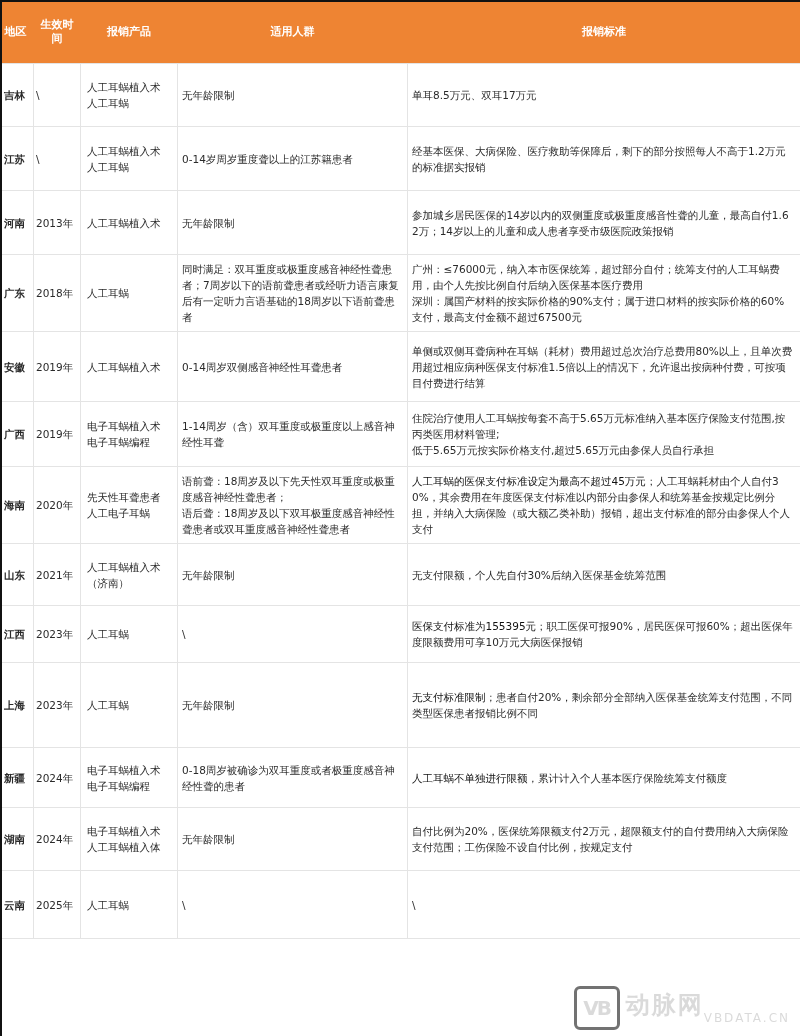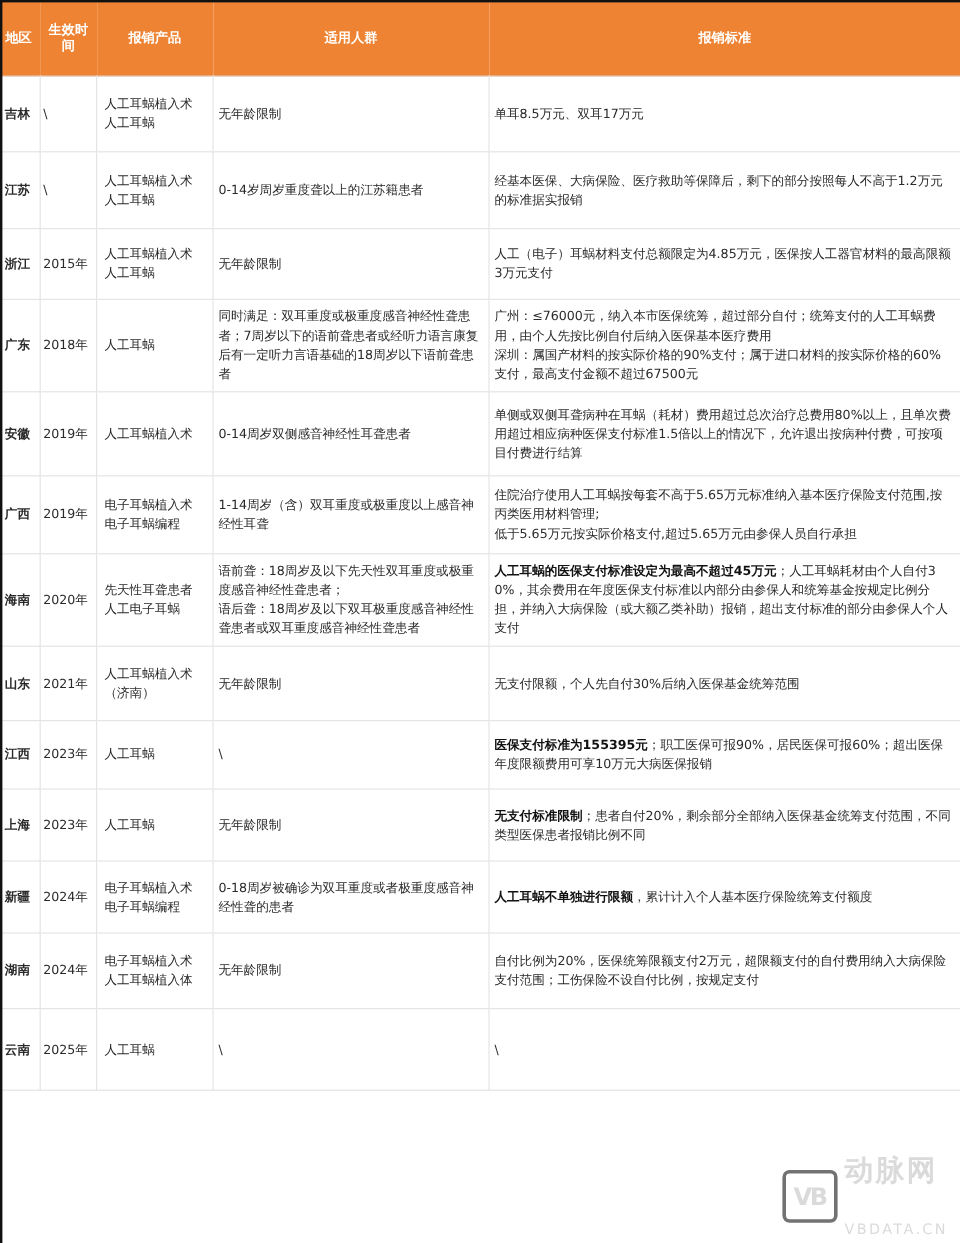--- a/index.html
+++ b/index.html
@@ -12,27 +12,27 @@
   th { background: #ee8433; color: #ffffff; font-weight: bold; font-size: 11px; height: 63px;
        padding: 0 3px; text-align: center; line-height: 14px; border: none; }
   th.left { text-align: left; padding-left: 4px; }
   td { border: 1px solid #e4e4e4; font-size: 10.5px; line-height: 16px; padding: 0 4px; vertical-align: middle;
        color: #2a2a2a; word-break: break-all; }
   td.region { padding-left: 3px; padding-right: 0; font-size: 10.5px; font-weight: bold; }
   td.year { padding-left: 2px; padding-right: 0; white-space: nowrap; font-size: 10.5px; }
   td.product { padding-left: 6px; }
   td.std { padding-left: 4px; padding-right: 6px; }
   .line { display: block; }
-  b.strong { font-weight: bold; color: #111; }
+  b.strong { font-weight: normal; color: #111; }
   .watermark { position: absolute; right: 10px; bottom: 6px; display: flex; align-items: center; gap: 6px;
                opacity: 0.55; z-index: 4; }
   .wm-logo { width: 40px; height: 38px; border: 3px solid #000000; border-radius: 6px; display: flex;
              align-items: center; justify-content: center; font-weight: bold; font-size: 20px; color: #bdbdbd;
              font-family: "DejaVu Sans", sans-serif; letter-spacing: -2px; }
-  .wm-text { display: flex; flex-direction: column; line-height: 1; gap: 12px; }
+  .wm-text { display: flex; flex-direction: row; line-height: 1; }
   .wm-cn { font-size: 24px; color: #bdbdbd; letter-spacing: 2px; font-weight: bold; }
   .wm-en { font-size: 12px; color: #bdbdbd; letter-spacing: 2px; margin-top: 19px; font-family: "DejaVu Sans", sans-serif; }
 </style>
 </head>
 <body>
 
 <div class="left-edge"></div>
 <div class="top-edge"></div>
 
 <table>
@@ -74,32 +74,31 @@
           <span class="line">人工耳蜗植入术</span>
           <span class="line">人工耳蜗</span>
         </td>
         <td>
           <span class="line">0-14岁周岁重度聋以上的江苏籍患者</span>
         </td>
         <td class="std">
           <span class="line"><span>经基本医保、大病保险、医疗救助等保障后，剩下的部分按照每人不高于1.2万元的标准据实报销</span></span>
         </td>
       </tr>
-      <tr style="height: 59px;">
-        <td class="region">浙江</td>
-        <td class="year">2015年</td>
-        <td class="product">
-          <span class="line">人工耳蜗植入术</span>
-          <span class="line">人工耳蜗</span>
-        </td>
-        <td>
-          <span class="line">无年龄限制</span>
-        </td>
-        <td class="std">
-          <span class="line"><span>人工（电子）耳蜗材料支付总额限定为4.85万元，医保按人工器官材料的最高限额3万元支付</span></span>
+      <tr style="height: 64px;">
+        <td class="region">河南</td>
+        <td class="year">2013年</td>
+        <td class="product">
+          <span class="line">人工耳蜗植入术</span>
+        </td>
+        <td>
+          <span class="line">无年龄限制</span>
+        </td>
+        <td class="std">
+          <span class="line"><span>参加城乡居民医保的14岁以内的双侧重度或极重度感音性聋的儿童，最高自付1.62万；14岁以上的儿童和成人患者享受市级医院政策报销</span></span>
         </td>
       </tr>
       <tr style="height: 77px;">
         <td class="region">广东</td>
         <td class="year">2018年</td>
         <td class="product">
           <span class="line">人工耳蜗</span>
         </td>
         <td>
           <span class="line">同时满足：双耳重度或极重度感音神经性聋患者；7周岁以下的语前聋患者或经听力语言康复后有一定听力言语基础的18周岁以下语前聋患者</span>
@@ -172,21 +171,21 @@
         <td class="product">
           <span class="line">人工耳蜗</span>
         </td>
         <td>
           <span class="line">\</span>
         </td>
         <td class="std">
           <span class="line"><b class="strong">医保支付标准为155395元</b><span>；职工医保可报90%，居民医保可报60%；超出医保年度限额费用可享10万元大病医保报销</span></span>
         </td>
       </tr>
-      <tr style="height: 60px;">
+      <tr style="height: 85px;">
         <td class="region">上海</td>
         <td class="year">2023年</td>
         <td class="product">
           <span class="line">人工耳蜗</span>
         </td>
         <td>
           <span class="line">无年龄限制</span>
         </td>
         <td class="std">
           <span class="line"><b class="strong">无支付标准限制</b><span>；患者自付20%，剩余部分全部纳入医保基金统筹支付范围，不同类型医保患者报销比例不同</span></span>

